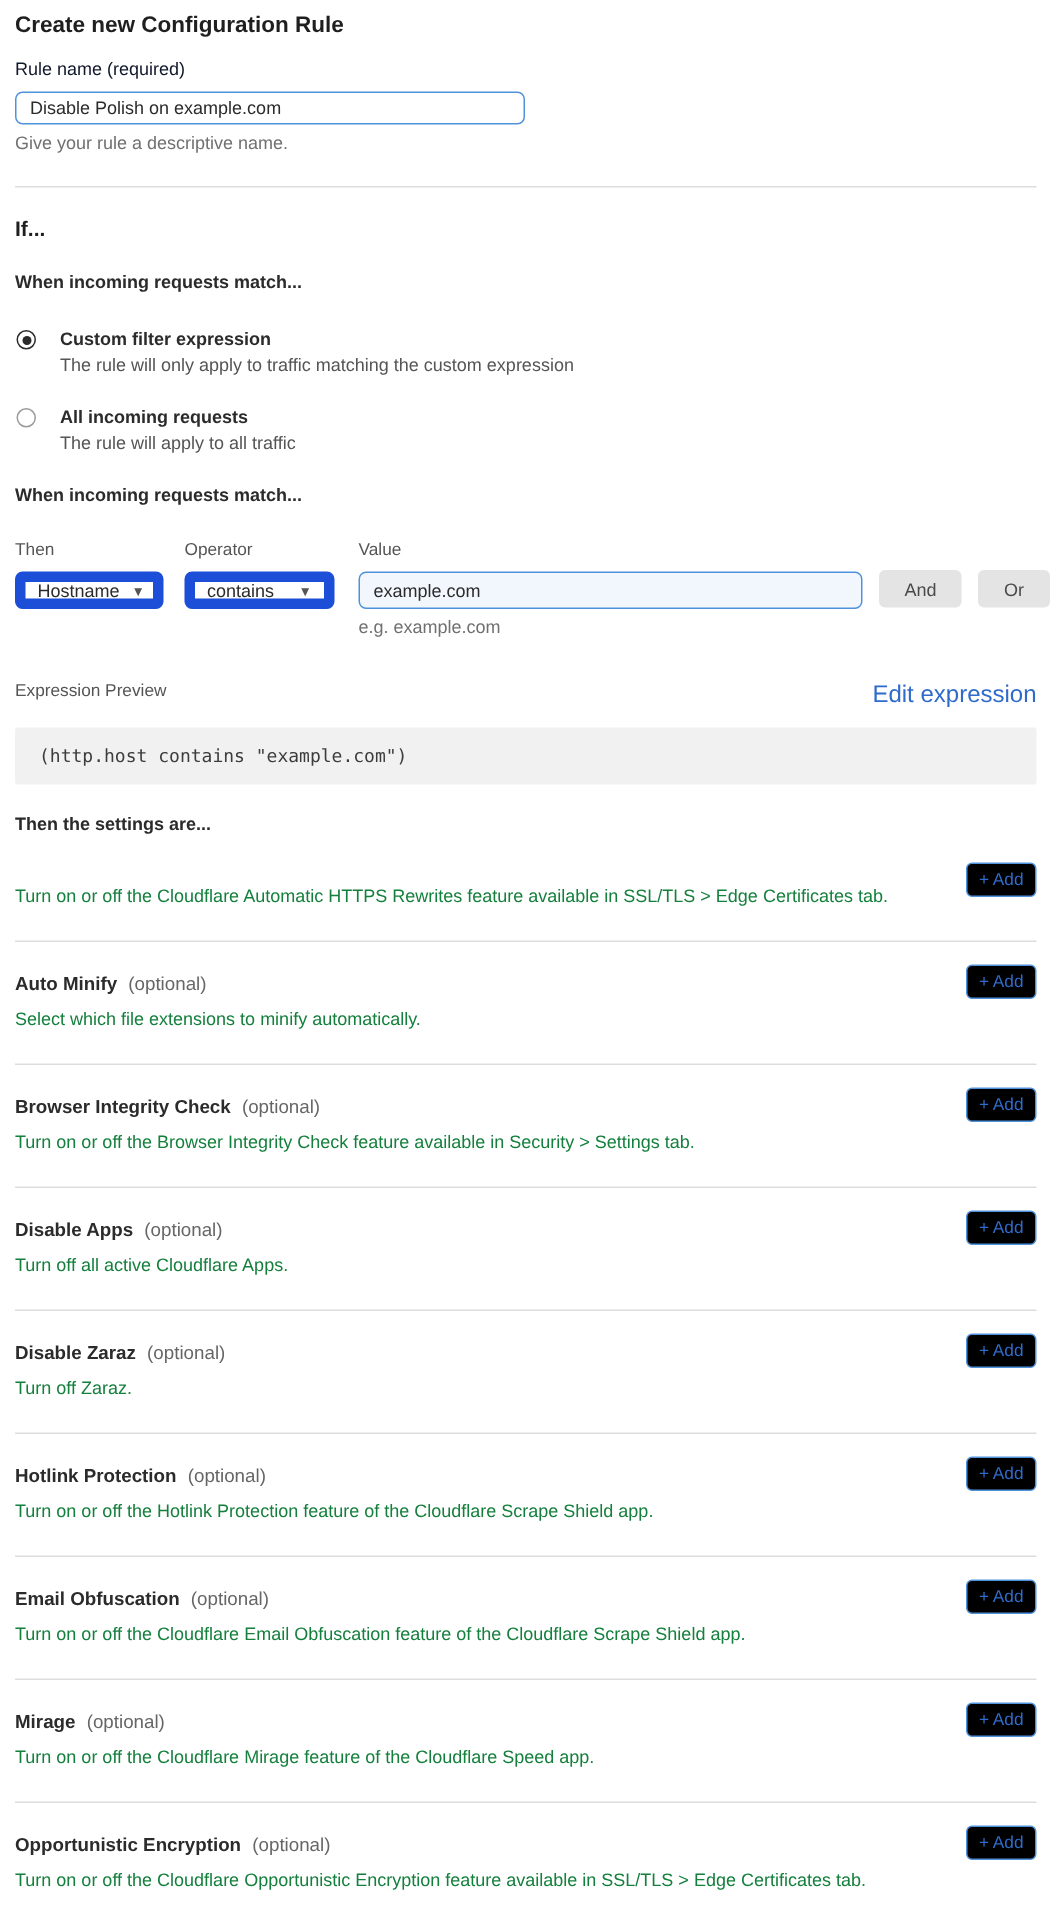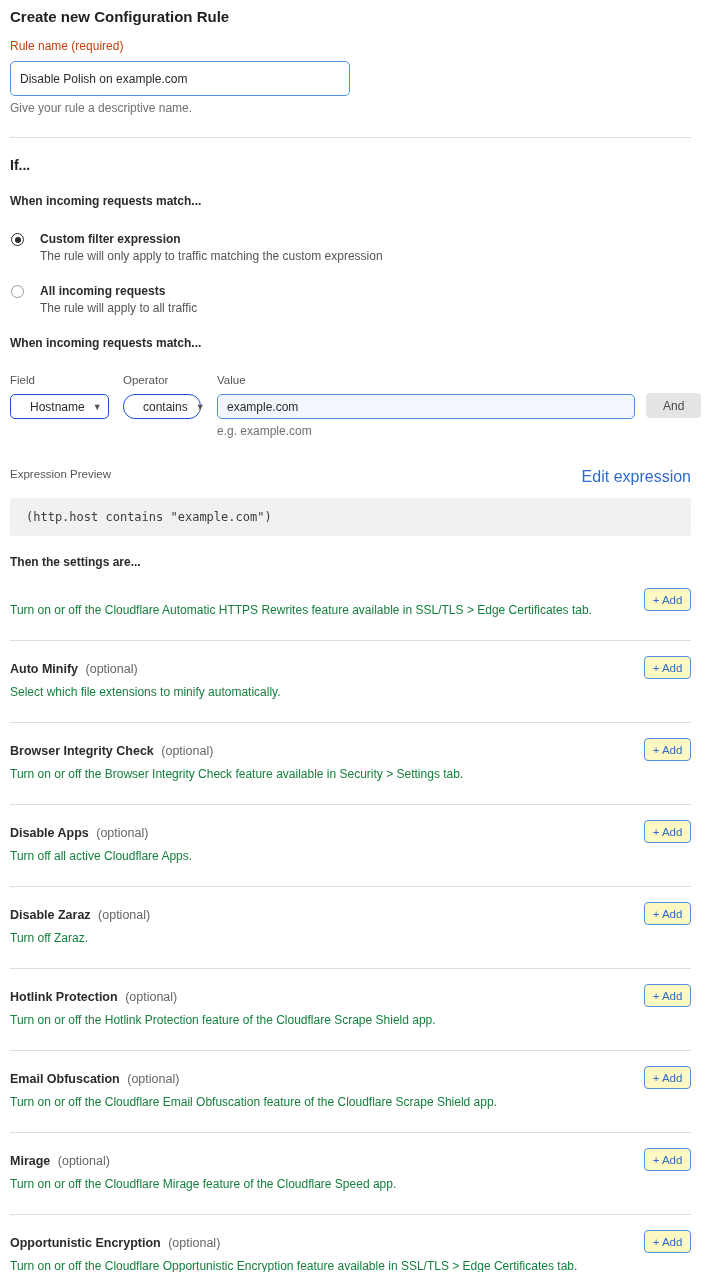--- a/index.html
+++ b/index.html
@@ -7,23 +7,23 @@
   body {
     width:705px; height:1272px;
     font-family:"Liberation Sans", sans-serif;
     color:#303030;
     overflow:hidden;
   }
   .page { padding:8px 14px 0 10px; }
 
   .page-title { font-size:15px; font-weight:bold; color:#1f1f1f; margin-bottom:14px; }
 
-  .field-label { font-size:12px; color:#c2410c; margin-bottom:8px; }
+  .field-label { font-size:12px; color:#0f172a; margin-bottom:8px; }
   .text-input {
-    width:340px; height:35px;
+    width:340px; height:22px;
     border:1px solid #4f92db; border-radius:5px;
     background:#fff; font-size:12px; color:#2b2b2b;
     padding:0 9px; font-family:"Liberation Sans", sans-serif;
     outline:none; display:block;
   }
   .helper { font-size:12px; color:#707070; margin-top:5px; }
 
   .divider { border:none; border-top:1px solid #ddd; margin:22px 0 0 0; }
 
   .if-heading { font-size:14px; font-weight:bold; color:#1f1f1f; margin:19px 0 0 0; }
@@ -40,31 +40,31 @@
     content:""; position:absolute; left:2.5px; top:2.5px;
     width:6px; height:6px; border-radius:50%; background:#2b2b2b;
   }
   .radio-texts .radio-label { font-size:12px; font-weight:bold; color:#2b2b2b; }
   .radio-texts .radio-desc { font-size:12px; color:#555; margin-top:3px; }
 
   .builder { margin-top:24px; }
   .builder-row { display:flex; align-items:flex-start; margin-top:0; }
   .builder-col .col-label { font-size:11.5px; color:#555; margin-bottom:8px; }
   .select {
-    height:25px; border:1px solid #1d4ed8; border-radius:5px; background:#fff;
+    height:25px; border:7px solid #1d4ed8; border-radius:5px; background:#fff;
     display:flex; align-items:center; justify-content:space-between;
-    font-size:12px; color:#2b2b2b; padding:0 19px; cursor:pointer;
+    font-size:12px; color:#2b2b2b; padding:0 8px; cursor:pointer;
   }
   .select .caret { font-size:9px; color:#555; margin-left:8px; }
   .field-select { width:99px; }
-  .operator-select { width:78px;border-radius:12px; }
+  .operator-select { width:100px; }
   .col-field { margin-right:14px; }
   .col-operator { margin-right:16px; }
   .value-input {
-    width:418px; height:25px;
+    width:336px; height:25px;
     border:1px solid #4f92db; border-radius:5px;
     background:#f2f7fe; font-size:12px; color:#2b2b2b; padding:0 9px;
     font-family:"Liberation Sans", sans-serif; outline:none; display:block;
   }
   .gray-btn {
     height:25px; padding:0 16px; margin-left:11px;
     background:#e4e4e4; border:1px solid #e4e4e4; border-radius:4px;
     font-size:12px; color:#4a4a4a; cursor:pointer;
     font-family:"Liberation Sans", sans-serif; align-self:flex-end;
   }
@@ -83,21 +83,21 @@
 
   .settings-list { margin-top:4px; }
   .setting-row { position:relative; padding:21px 0 23px 0; border-bottom:1px solid #ddd; }
   .setting-title { font-size:12.5px; color:#2b2b2b; }
   .setting-title .name { font-weight:bold; }
   .setting-title .optional { font-weight:normal; color:#666; margin-left:4px; }
   .setting-desc { font-size:12px; color:#15803d; margin-top:9px; }
   .add-btn {
     position:absolute; right:0; top:15px;
     width:47px; height:23px;
-    background:#fef9c3; border:1px solid #4f92db; border-radius:4px;
+    background:#000000; border:1px solid #4f92db; border-radius:4px;
     color:#2f6bca; font-size:11.5px; cursor:pointer;
     font-family:"Liberation Sans", sans-serif;
   }
 </style>
 </head>
 <body>
 
 <div class="page">
 
   <div class="page-title">Create new Configuration Rule</div>
@@ -128,21 +128,21 @@
         <div class="radio-desc">The rule will apply to all traffic</div>
       </span>
     </div>
   </div>
 
   <div class="match-heading" style="margin-top:8px;">When incoming requests match...</div>
 
   <div class="builder">
     <div class="builder-row">
       <div class="builder-col col-field">
-        <div class="col-label">Field</div>
+        <div class="col-label">Then</div>
         <div class="select field-select">
           <span>Hostname</span>
           <span class="caret">▼</span>
         </div>
       </div>
       <div class="builder-col col-operator">
         <div class="col-label">Operator</div>
         <div class="select operator-select">
           <span>contains</span>
           <span class="caret">▼</span>

